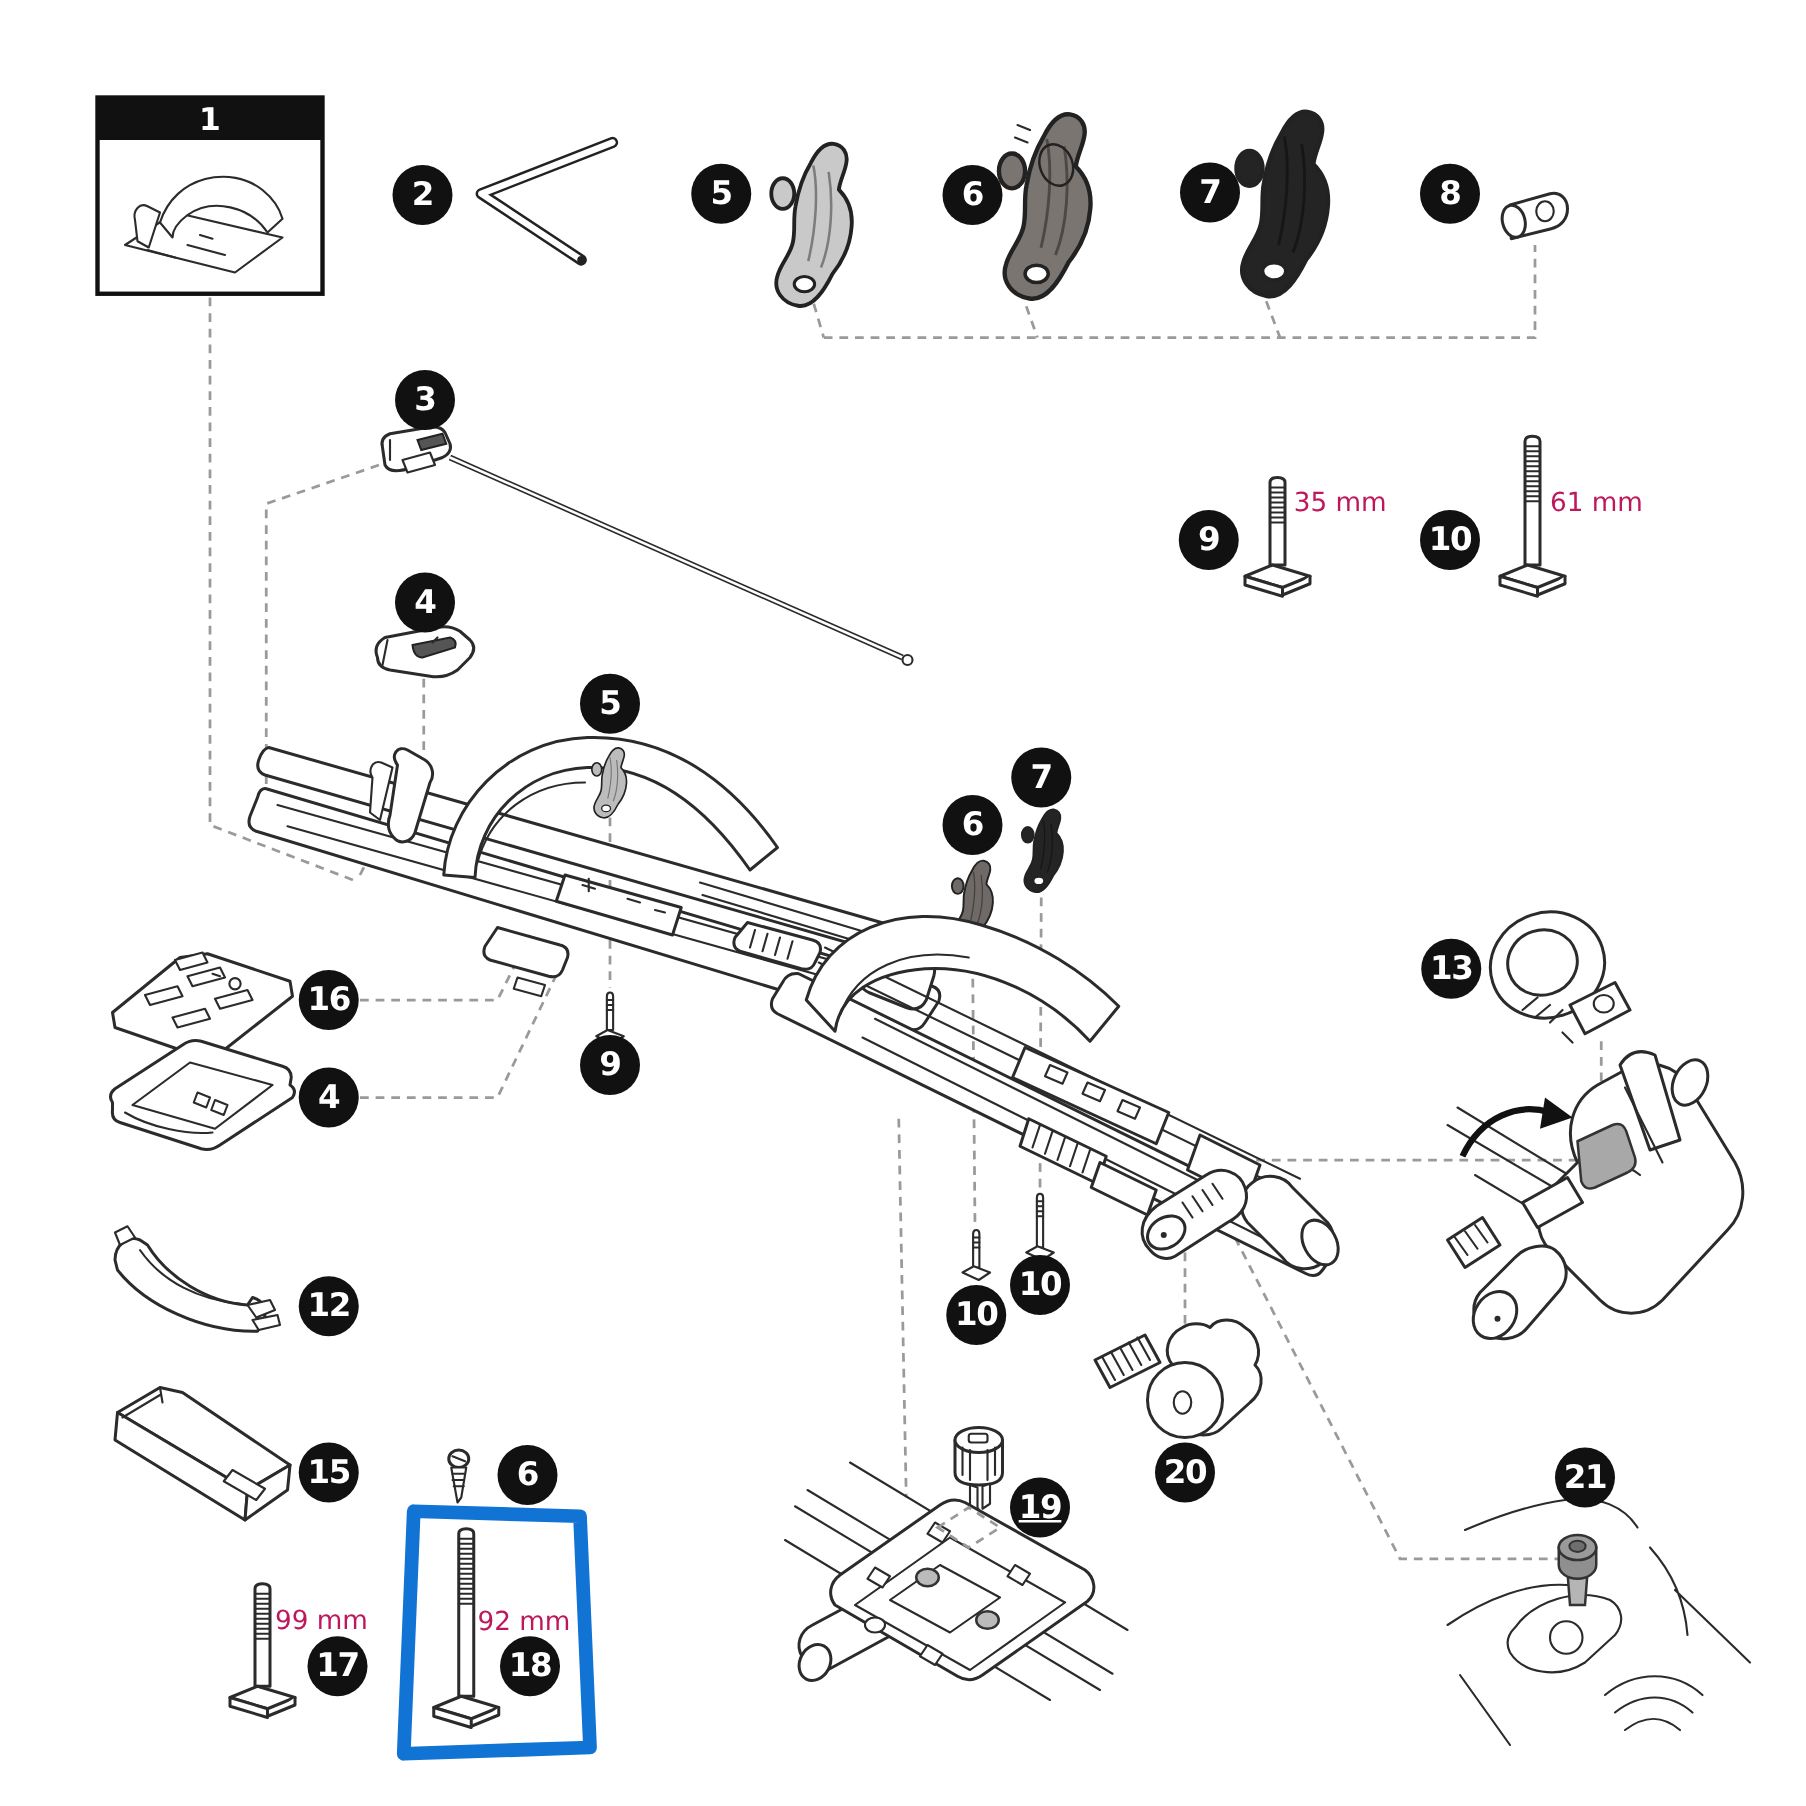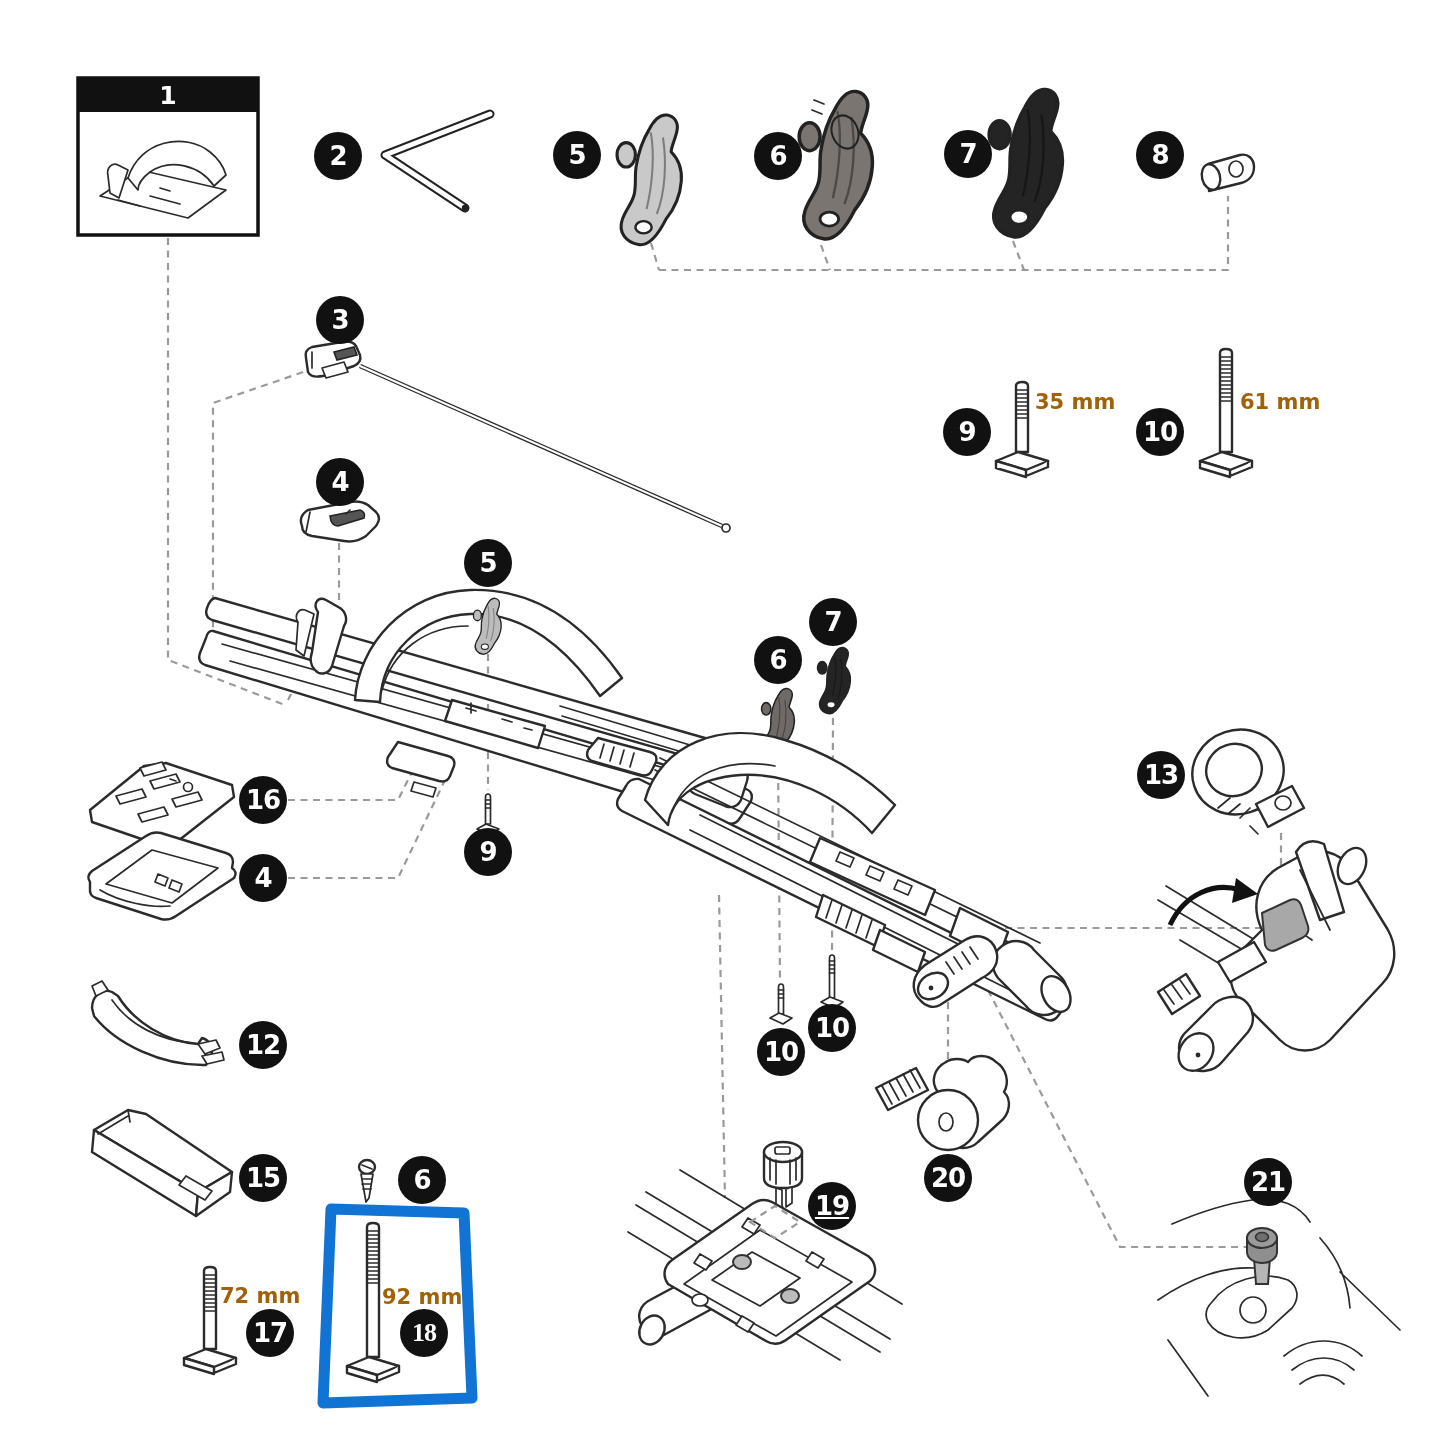--- a/index.html
+++ b/index.html
@@ -10,21 +10,21 @@
   svg .w{fill:#ffffff;stroke:#2b2b2b;stroke-width:2.4;stroke-linejoin:round;stroke-linecap:round;}
   svg .thin{stroke-width:1.7;}
   svg .dash{fill:none;stroke:#9a9a9a;stroke-width:2.2;stroke-dasharray:7 5.5;stroke-linecap:butt;}
   svg .jb{fill:currentColor;stroke:#222;stroke-width:3;stroke-linejoin:round;}
   svg .seam{fill:none;stroke:rgba(0,0,0,0.38);stroke-width:2;}
   .badge{position:absolute;width:48px;height:48px;border-radius:50%;background:#111;color:#fff;
          display:flex;align-items:center;justify-content:center;
          font-weight:700;font-size:26px;transform:translate(-50%,-50%);letter-spacing:-1px;}
   .box1-label{position:absolute;left:78px;top:78px;width:180px;height:34px;background:#111;color:#fff;
          display:flex;align-items:center;justify-content:center;font-weight:700;font-size:25px;}
-  .mm{position:absolute;color:#a16207;font-size:21px;white-space:nowrap;transform:translate(0,-50%);font-weight:bold;}
+  .mm{position:absolute;color:#be185d;font-size:21px;white-space:nowrap;transform:translate(0,-50%);}
 </style>
 </head>
 <body>
 
 <div class="stage">
 
 <svg width="1445" height="1445" viewBox="0 0 1445 1445">
   <defs>
     <g id="jaw">
       <ellipse class="jb" cx="10" cy="42" rx="9" ry="12"></ellipse>
@@ -311,25 +311,25 @@
       <div class="badge" style="left: 488px; top: 852px;">9</div>
       <div class="badge" style="left: 832px; top: 1028px;">10</div>
       <div class="badge" style="left: 781px; top: 1052px;">10</div>
       <div class="badge" style="left: 263px; top: 800px;">16</div>
       <div class="badge" style="left: 263px; top: 878px;">4</div>
       <div class="badge" style="left: 1161px; top: 775px;">13</div>
       <div class="badge" style="left: 263px; top: 1045px;">12</div>
       <div class="badge" style="left: 263px; top: 1178px;">15</div>
       <div class="badge" style="left: 422px; top: 1180px;">6</div>
       <div class="badge" style="left: 270px; top: 1333px;">17</div>
-      <div class="badge" style="left: 424px; top: 1333px; font-family: Liberation Serif, serif;">18</div>
+      <div class="badge" style="left: 424px; top: 1333px;">18</div>
       <div class="badge" style="left: 832px; top: 1206px; text-decoration: underline;">19</div>
       <div class="badge" style="left: 948px; top: 1178px;">20</div>
       <div class="badge" style="left: 1268px; top: 1182px;">21</div>
     </div>
 <div id="labels-layer">
       <div class="mm" style="left: 1035px; top: 402px;">35 mm</div>
       <div class="mm" style="left: 1240px; top: 402px; text-align: center;">61 mm</div>
-      <div class="mm" style="left: 220px; top: 1296px;">72 mm</div>
+      <div class="mm" style="left: 220px; top: 1296px;">99 mm</div>
       <div class="mm" style="left: 382px; top: 1297px;">92 mm</div>
     </div>
 
 </div>
 
 </body></html>

